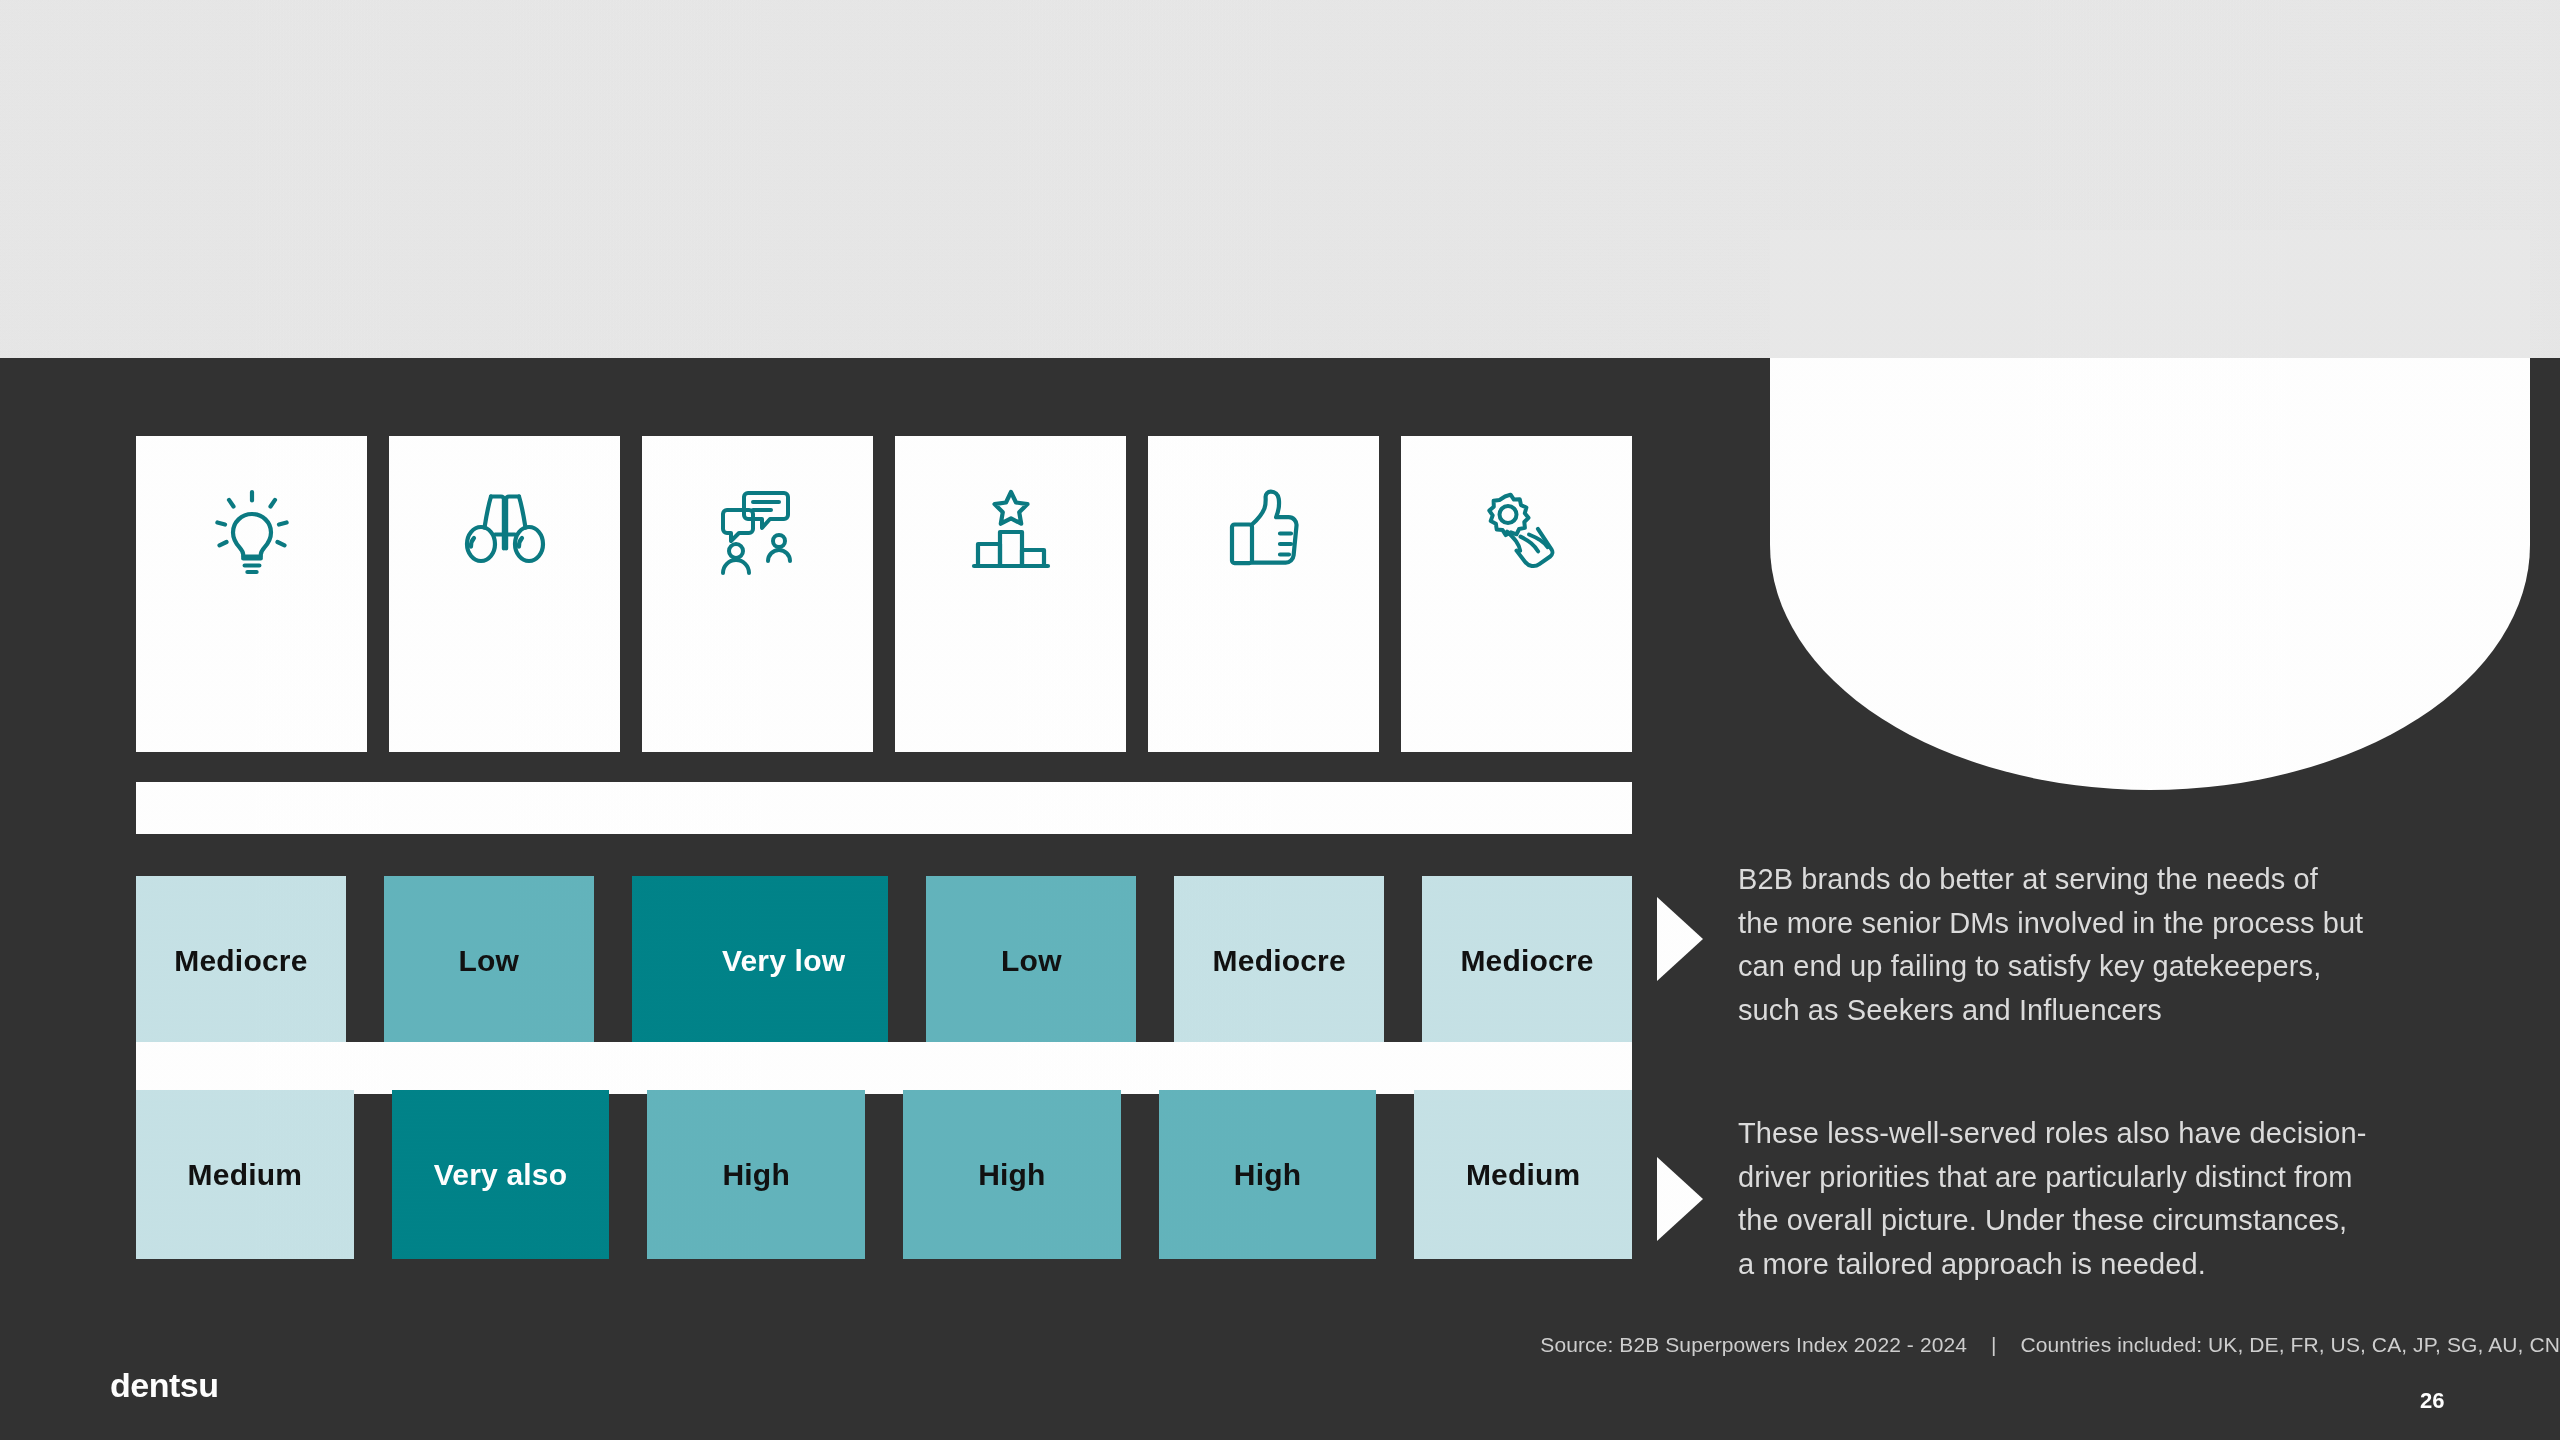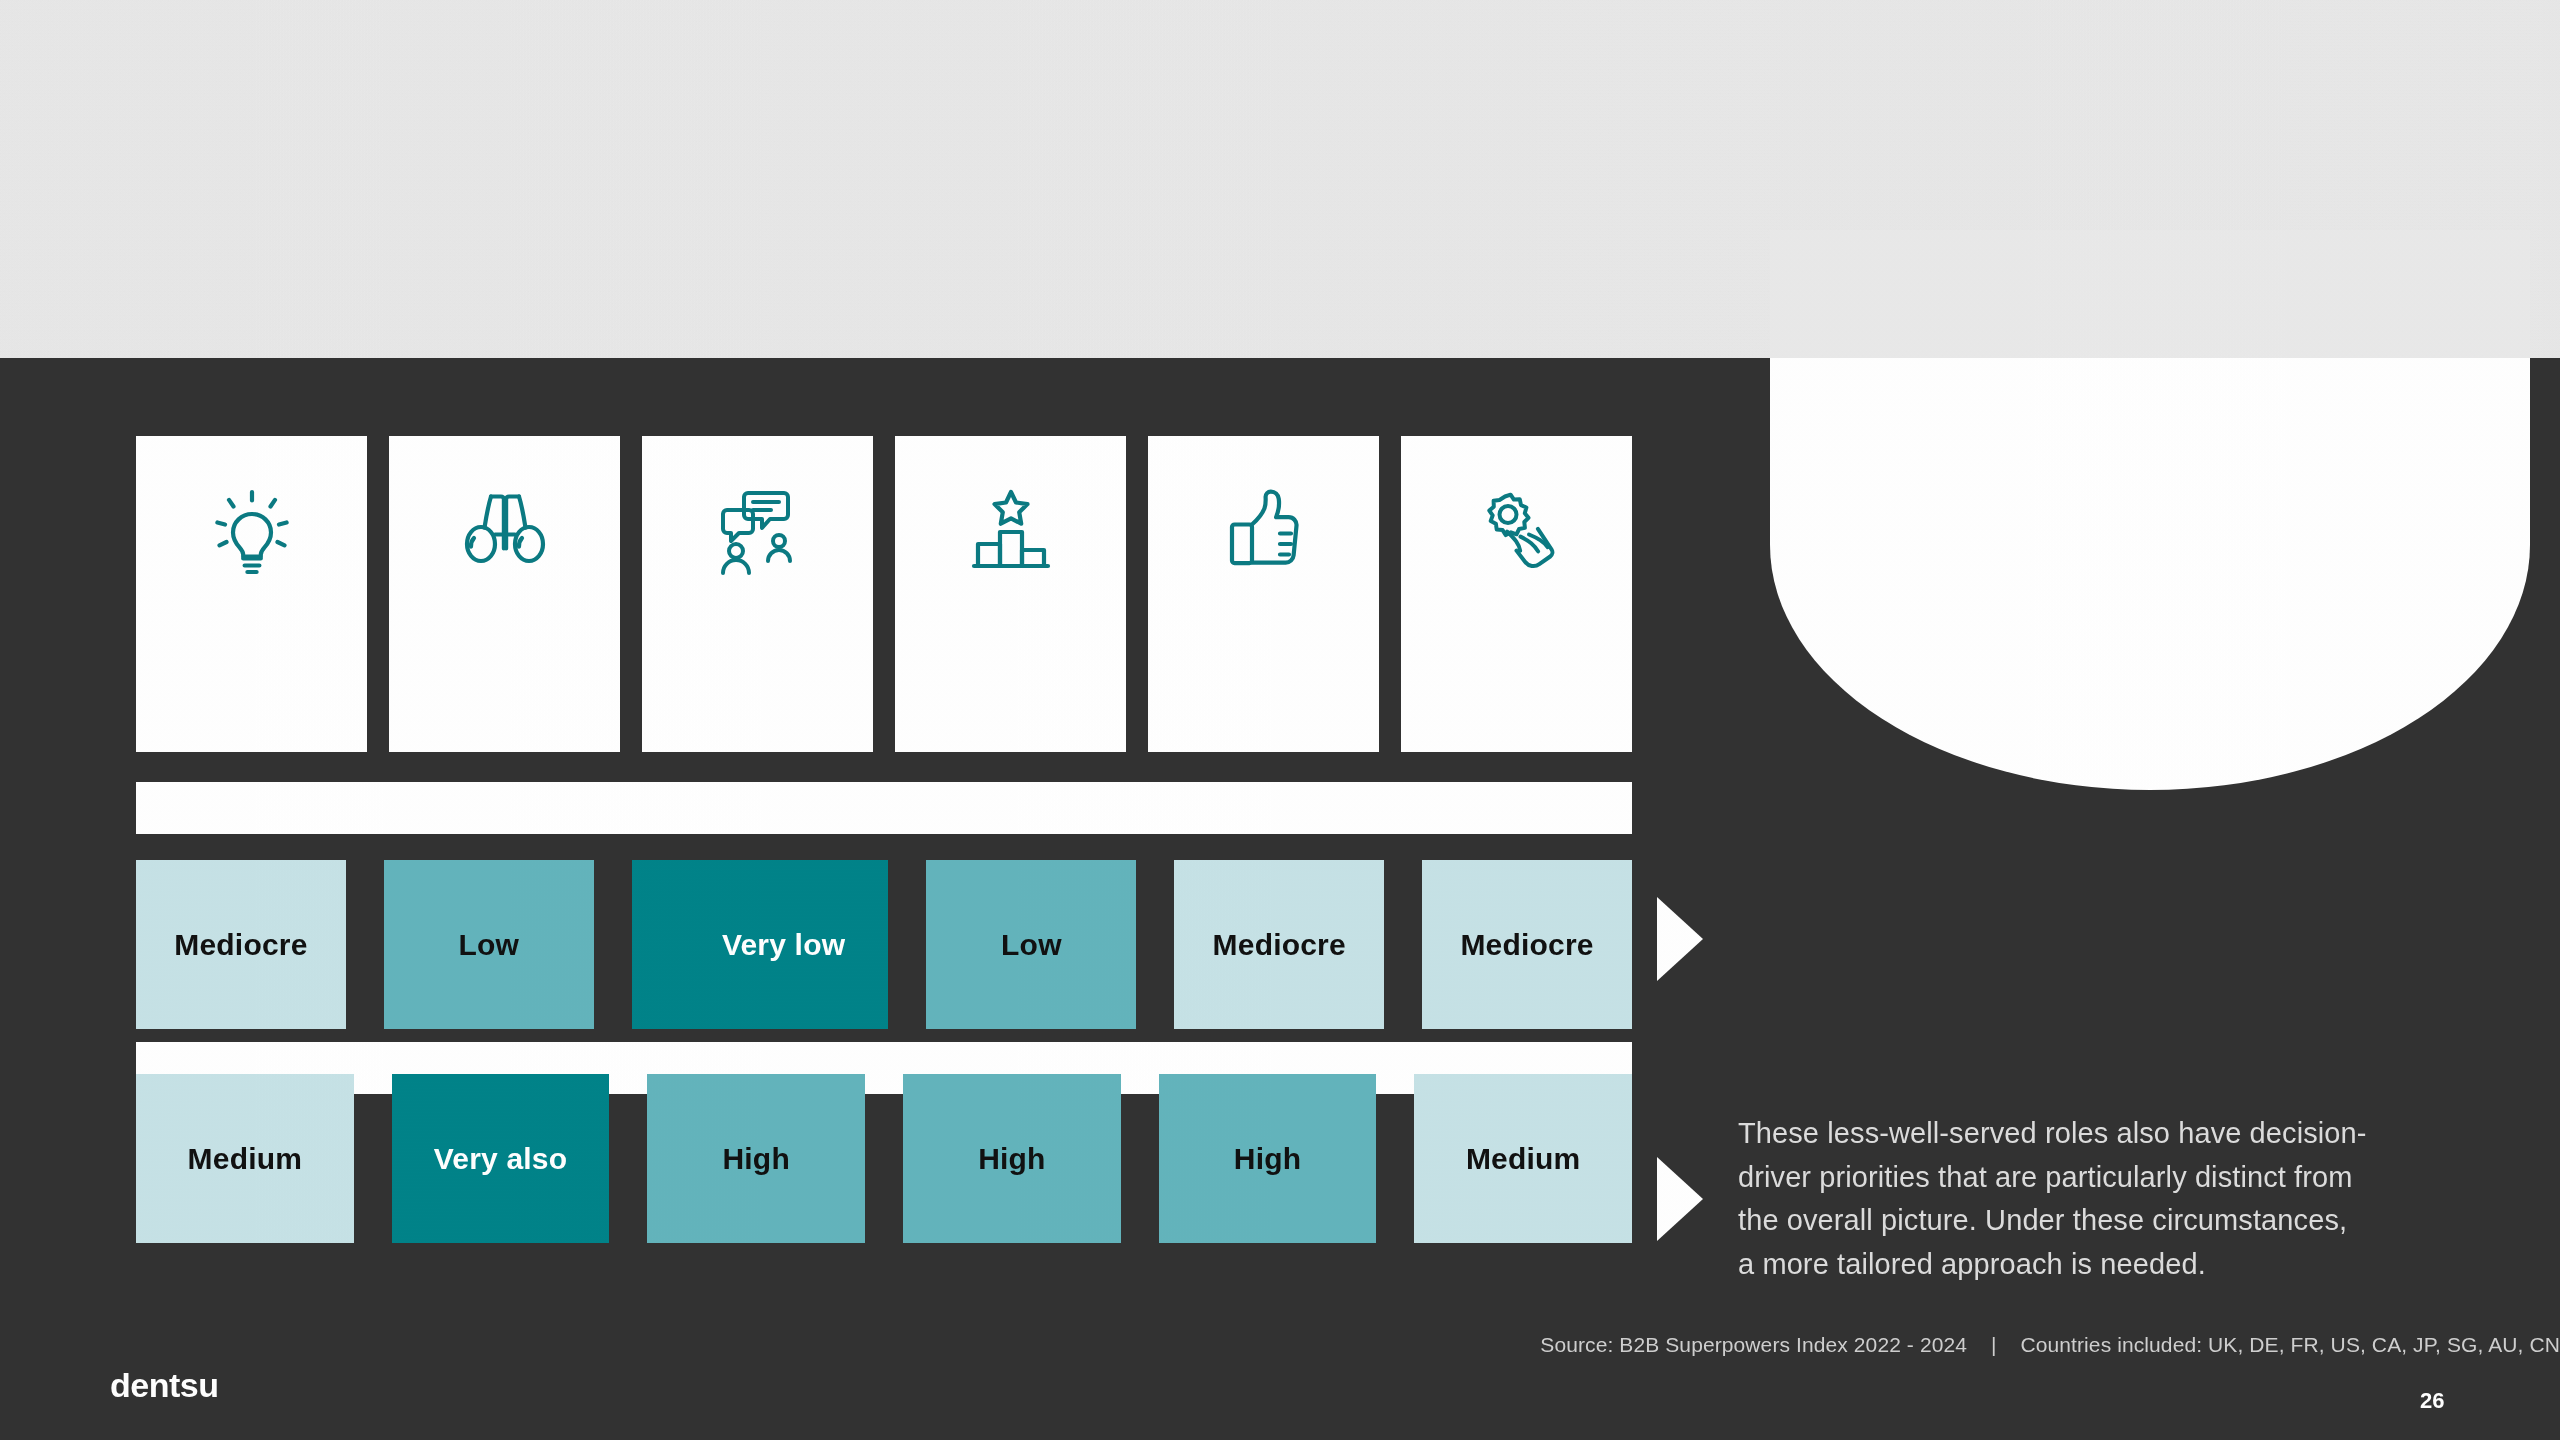--- a/index.html
+++ b/index.html
@@ -122,20 +122,21 @@
 
   
   .data-row {
     position: absolute;
     left: 136px;
     width: 1496px;
     height: 169px;
     display: flex;
     gap: 38px;
     z-index: 12;
+    margin-top: 16px;
   }
   .data-row-1 { top: 860px; }
   .data-row-2 { top: 1074px; }
   .cell {
     flex: 1 1 0;
     display: flex;
     align-items: center;
     justify-content: center;
     font-family: "Liberation Sans Narrow", "Liberation Sans", sans-serif;
     font-weight: 700;
@@ -339,20 +340,24 @@
         <span>High</span>
       </div>
     <div class="cell" style="background: rgb(198, 226, 230); color: rgb(17, 17, 17);">
         <span>Medium</span>
       </div>
   </div>
 
   <div class="arrow arrow-1"></div>
   <div class="arrow arrow-2"></div>
 
+  <div class="note note-1">B2B brands do better at serving the needs of
+the more senior DMs involved in the process but
+can end up failing to satisfy key gatekeepers,
+such as Seekers and Influencers</div>
   <div class="note note-2">These less-well-served roles also have decision-
 driver priorities that are particularly distinct from
 the overall picture. Under these circumstances,
 a more tailored approach is needed.</div>
 
   <div class="logo">dentsu</div>
   <div class="source">
     <span>Source: B2B Superpowers Index 2022 - 2024</span>
     <span class="sep">|</span>
     <span>Countries included: UK, DE, FR, US, CA, JP, SG, AU, CN</span>

